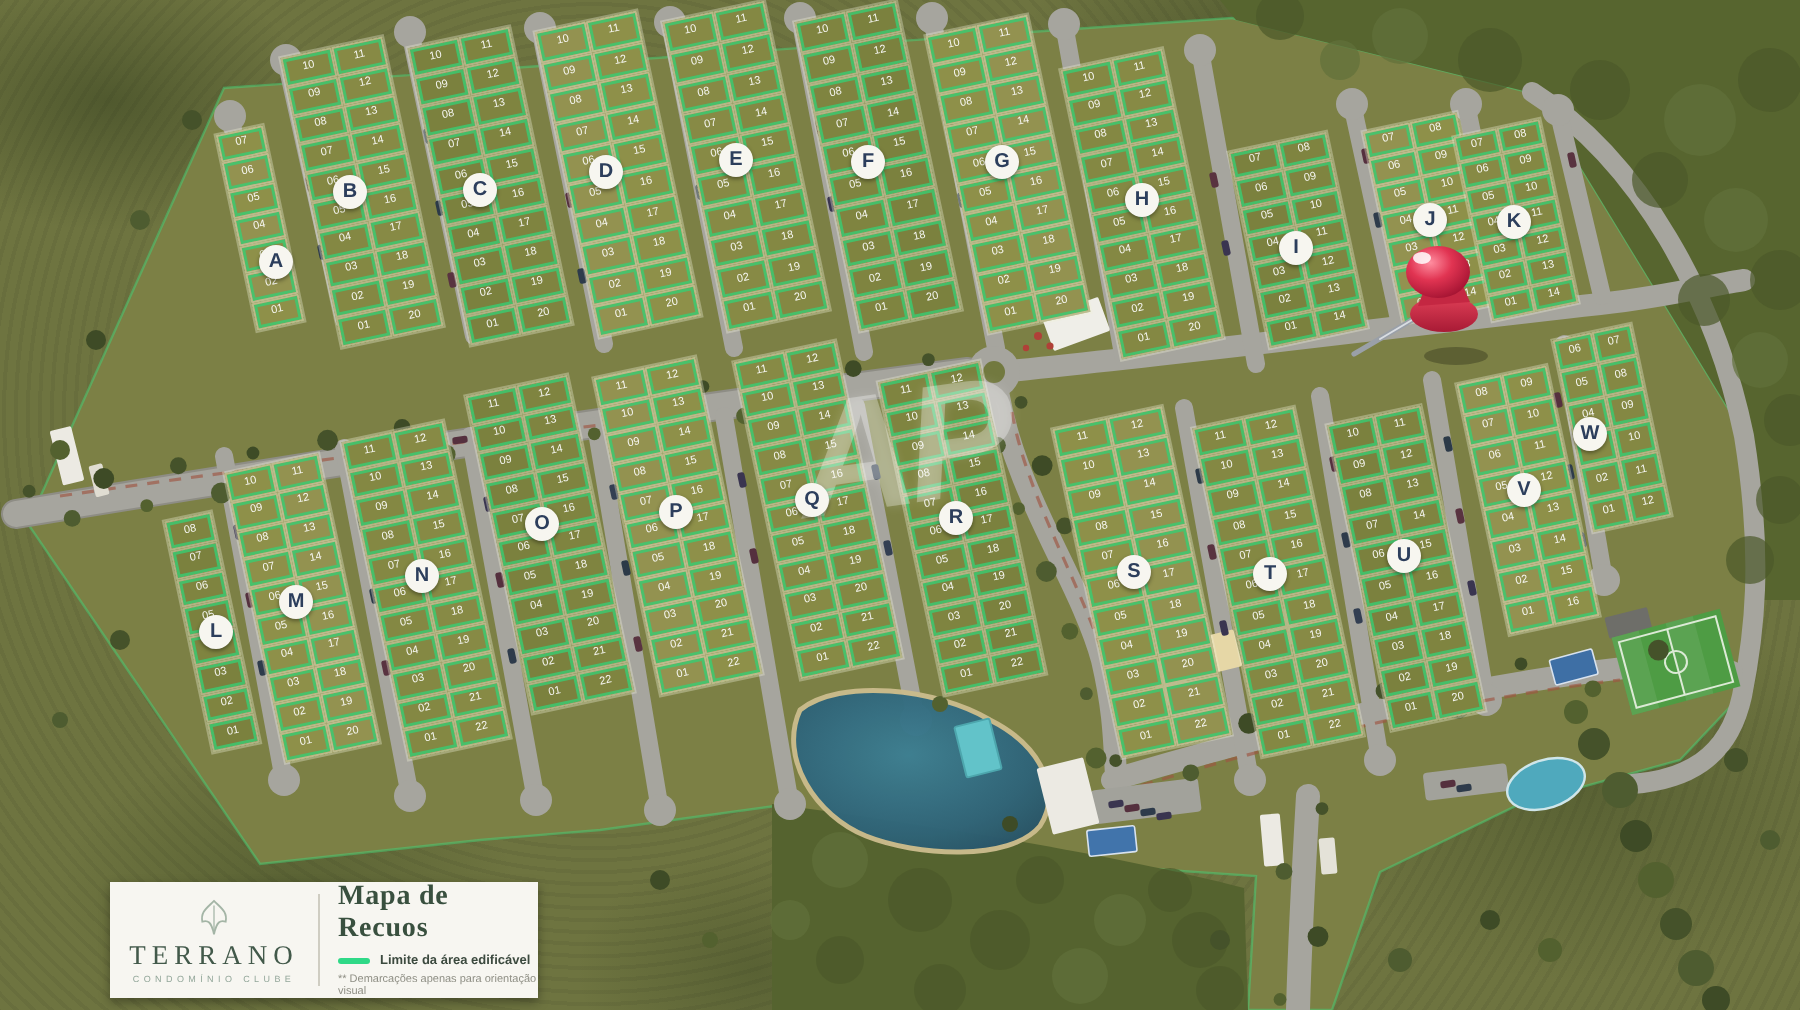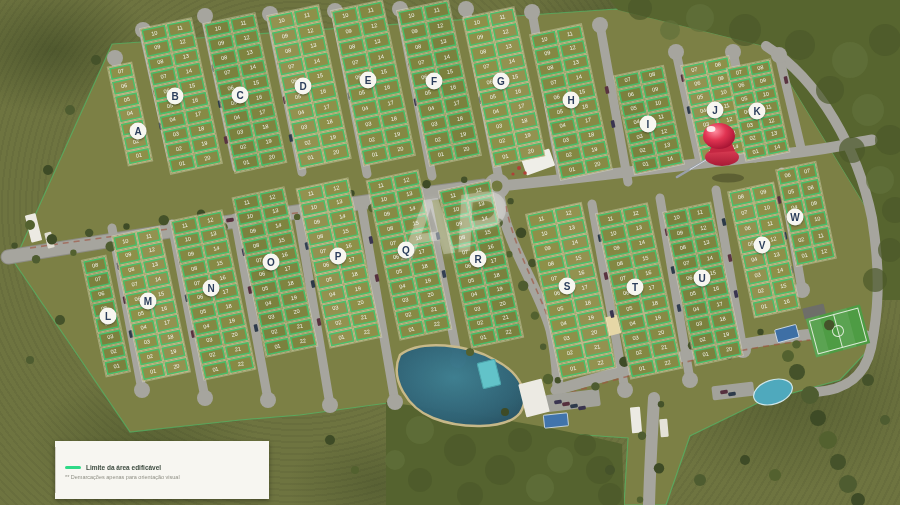--- a/index.html
+++ b/index.html
@@ -847,22 +847,31 @@
     <ellipse cx="728" cy="178" rx="16" ry="4.5" fill="rgba(0,0,0,.25)"></ellipse>
     <path d="M706,160 L677,177" stroke="#9aa0a8" stroke-width="2.6" stroke-linecap="round"></path>
     <path d="M706,160 L690,169.5" stroke="#d9dde2" stroke-width="1" stroke-linecap="round"></path>
     <ellipse cx="722" cy="157" rx="17" ry="9" fill="url(#flangeGrad)"></ellipse>
     <path d="M712,145 L709,153 L735,151 L731,142 Z" fill="#c42742"></path>
     <ellipse cx="719" cy="136" rx="16" ry="13" fill="url(#domeGrad)"></ellipse>
     <ellipse cx="711" cy="129" rx="4.5" ry="3" fill="rgba(255,255,255,.85)"></ellipse>
   </svg>
 
   <div class="legend-card">
+    <div class="legend-left">
+      <svg width="18" height="20" viewBox="0 0 20 22">
+        <path d="M10,1.5 C6,5.5 2.5,7.5 3.5,13 C6.5,12 8.5,13 10,20 C11.5,13 13.5,12 16.5,13 C17.5,7.5 14,5.5 10,1.5 Z" fill="none" stroke="#a4b5a6" stroke-width="1"></path>
+        <line x1="10" y1="4" x2="10" y2="19" stroke="#a4b5a6" stroke-width=".7"></line>
+      </svg>
+      <div class="brand-name">TERRANO</div>
+      <div class="brand-tagline">CONDOMÍNIO CLUBE</div>
+    </div>
     <div class="legend-divider"></div>
     <div class="legend-right">
+      <div class="legend-title">Mapa de Recuos</div>
       <div class="legend-item">
         <span class="legend-swatch"></span>
         <span class="legend-item-label">Limite da área edificável</span>
       </div>
       <div class="legend-note">** Demarcações apenas para orientação visual</div>
     </div>
   </div>
 </div>
 
 </body></html>

